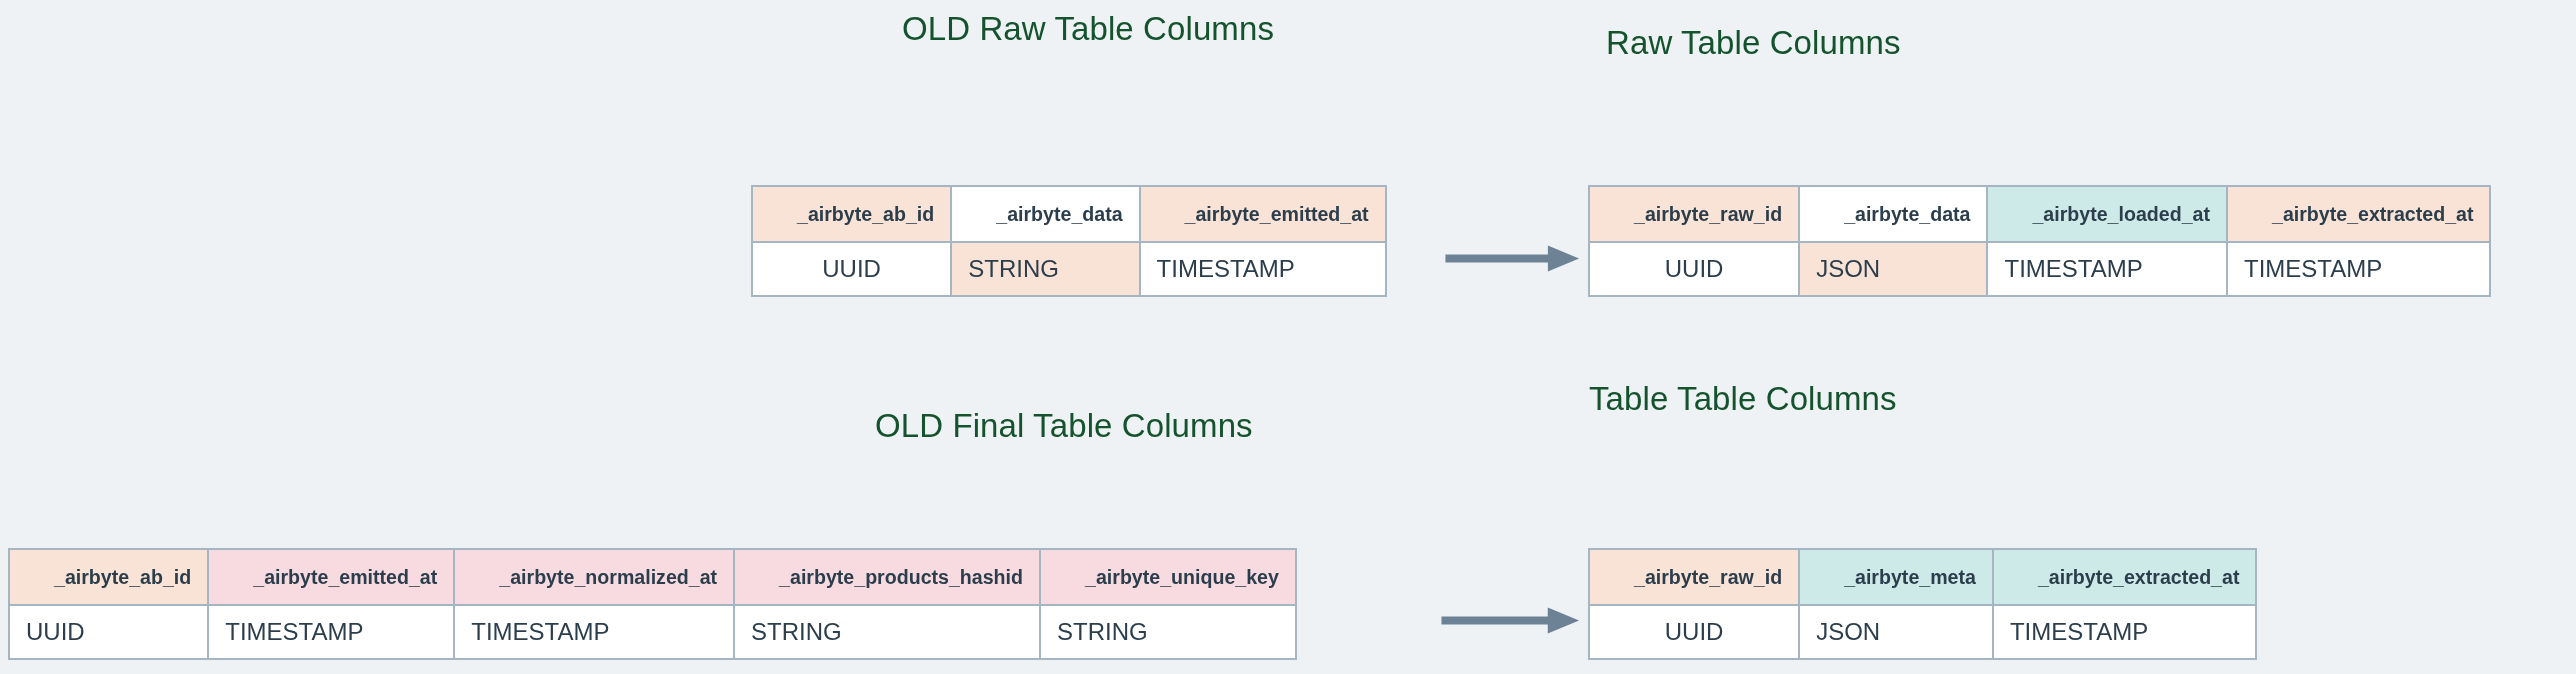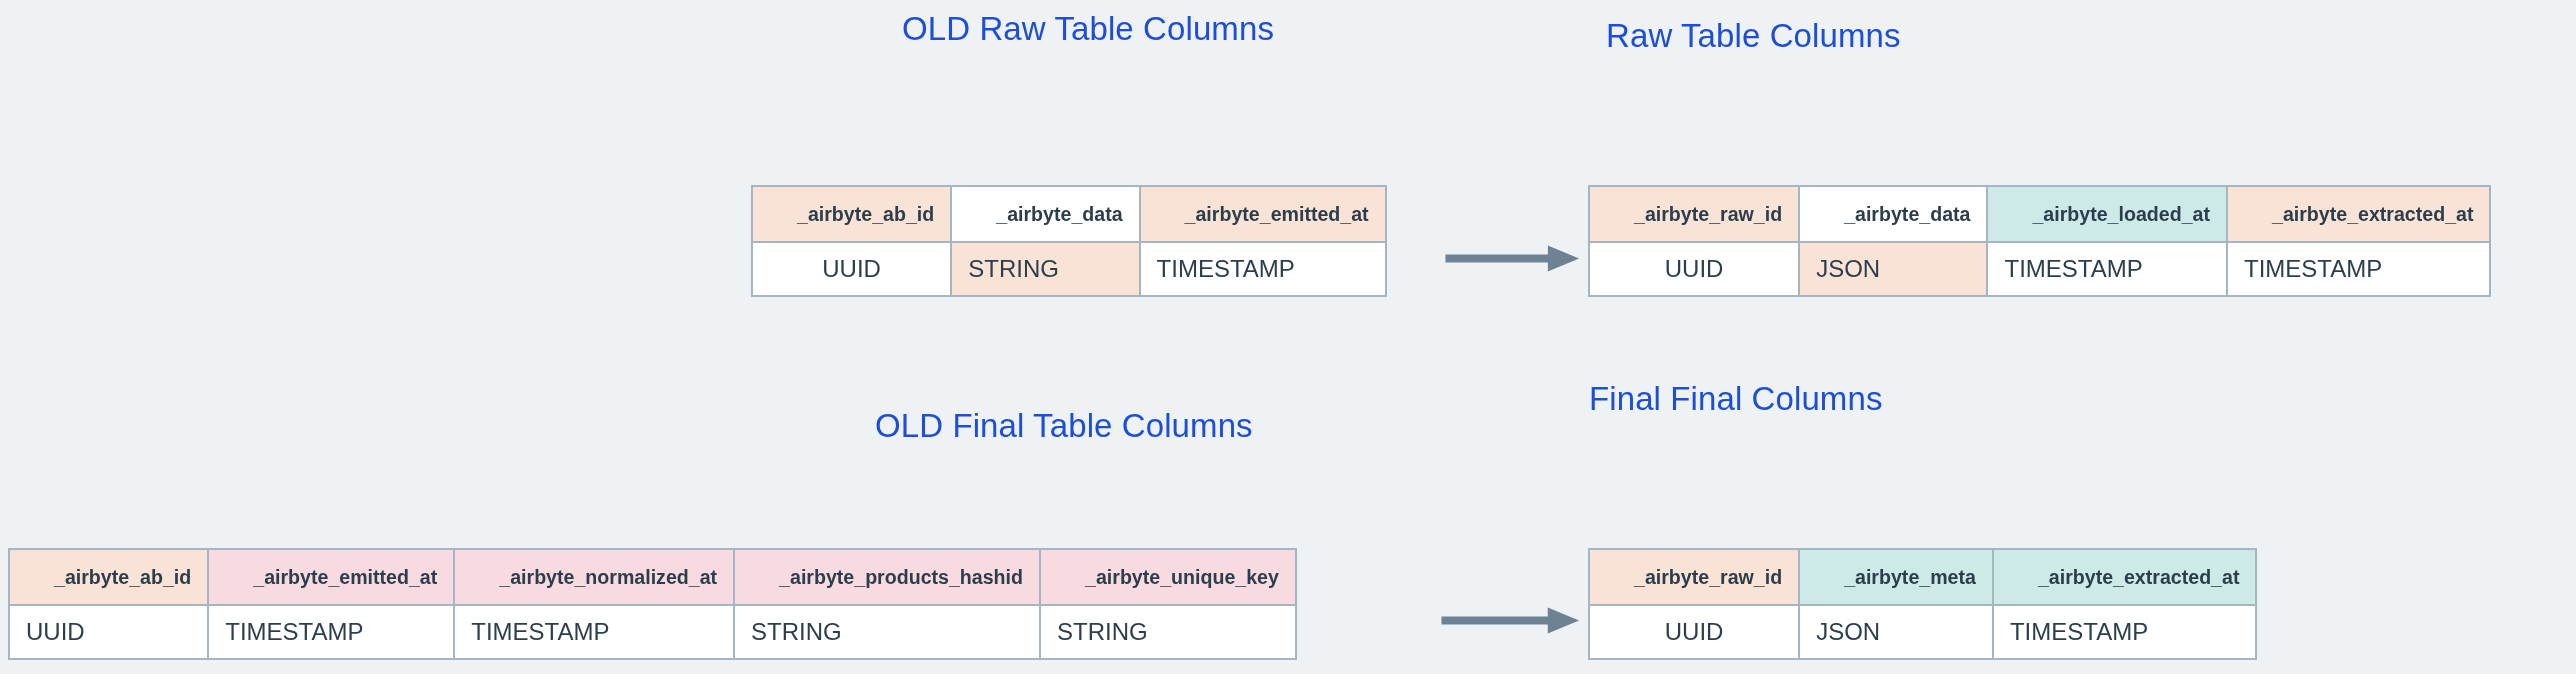--- a/index.html
+++ b/index.html
@@ -15,27 +15,27 @@
     position: relative;
     overflow: hidden;
     -webkit-font-smoothing: antialiased;
   }
 
   
   .title {
     position: absolute;
     font-size: 33px;
     font-weight: 400;
-    color: #1d4ed8;
+    color: #14532d;
     white-space: nowrap;
     letter-spacing: 0.1px;
     font-stretch: condensed;
   }
   #title-old-raw   { left: 902px; top: 10.2px;  }
-  #title-new-raw   { left: 1606px; top: 17px;  }
+  #title-new-raw   { left: 1606px; top: 24px;  }
   #title-old-final { left: 875px; top: 380px; margin-top: 27px; }
   #title-new-final { left: 1589px; top: 380px; }
 
   
   .tbl {
     position: absolute;
     border-collapse: collapse;
     border: 2.2px solid #a5b5c2;
     background: #ffffff;
     table-layout: auto;
@@ -85,21 +85,21 @@
 </style>
 </head>
 <body>
 
 <div class="title" id="title-old-raw">OLD Raw Table Columns</div>
 
 <div class="title" id="title-new-raw">Raw Table Columns</div>
 
 <div class="title" id="title-old-final">OLD Final Table Columns</div>
 
-<div class="title" id="title-new-final">Final Final Columns</div>
+<div class="title" id="title-new-final">Table Table Columns</div>
 
 <table class="tbl" id="table-old-raw">
   <tbody>
       <tr class="hdr">
         <td class="fill-peach">_airbyte_ab_id</td>
         <td class="fill-white">_airbyte_data</td>
         <td class="fill-peach">_airbyte_emitted_at</td>
       </tr>
       <tr class="body">
         <td class="fill-white ctr">UUID</td>

